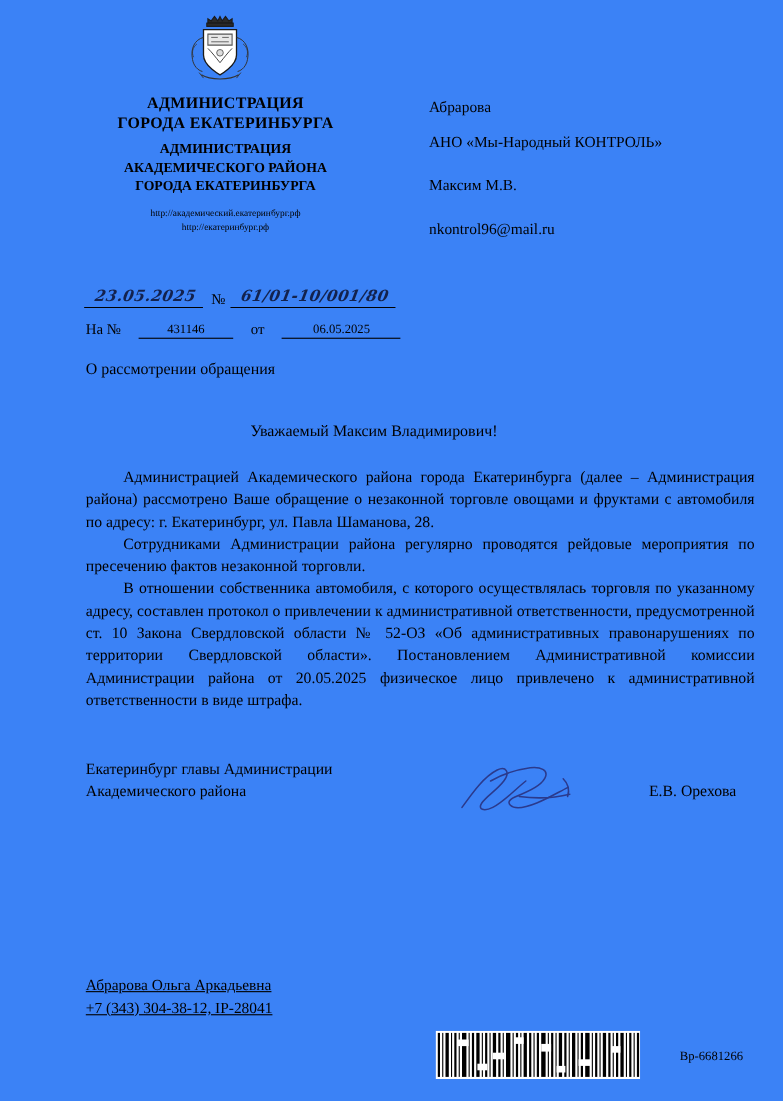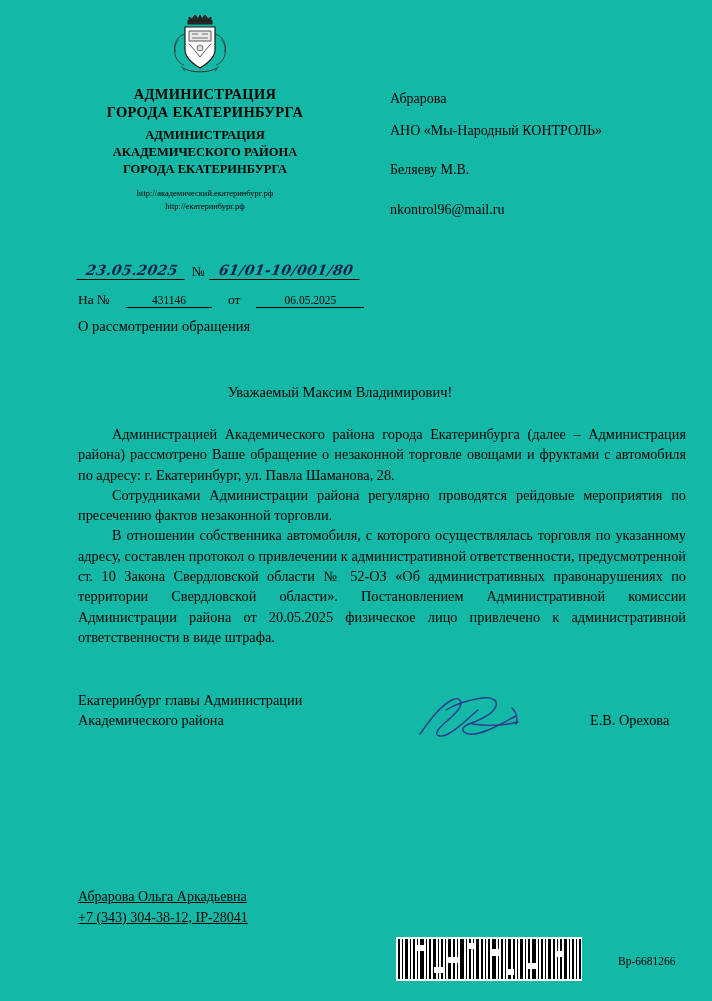--- a/index.html
+++ b/index.html
@@ -13,21 +13,21 @@
     position: relative;
     font-family: "Liberation Serif", serif;
     color: #000000;
     overflow: hidden;
   }
   .page {
     position: absolute;
     left: 0; top: 0;
     width: 712px;
     height: 1001px;
-    background: #14b8a6;
+    background: #3b82f6;
   }
 
   
   .crest {
     position: absolute;
     left: 165px;
     top: 10px;
     width: 70px;
     height: 68px;
   }
@@ -112,21 +112,21 @@
     margin-top: 12px;
   }
   .u-in  { width: 86px; font-size: 11.5px; }
   .u-ot  { width: 108px; font-size: 11.5px; }
   .lbl { font-size: 13.5px; }
 
   
   .subject {
     position: absolute;
     left: 78px;
-    top: 318px;
+    top: 328px;
     font-size: 14.5px;
   }
 
   
   .salutation {
     position: absolute;
     left: 0;
     top: 384px;
     width: 632px;
     text-align: center;
@@ -243,21 +243,21 @@
     </div>
     <div class="lh-contacts">
       <div>http://академический.екатеринбург.рф</div>
       <div>http://екатеринбург.рф</div>
     </div>
   </div>
 
   <div class="addressee">
     <div>Абрарова</div>
     <div class="gap">АНО «Мы-Народный КОНТРОЛЬ»</div>
-    <div class="gap">Беляеву М.В.</div>
+    <div class="gap">Максим М.В.</div>
     <div>nkontrol96@mail.ru</div>
   </div>
 
   <div class="datenum">
     <div class="dn-row1">
       <span class="underline-box u-date hand">23.05.2025</span>
       <span class="lbl">№</span>
       <span class="underline-box u-num hand">61/01-10/001/80</span>
     </div>
     <div class="dn-row2">

